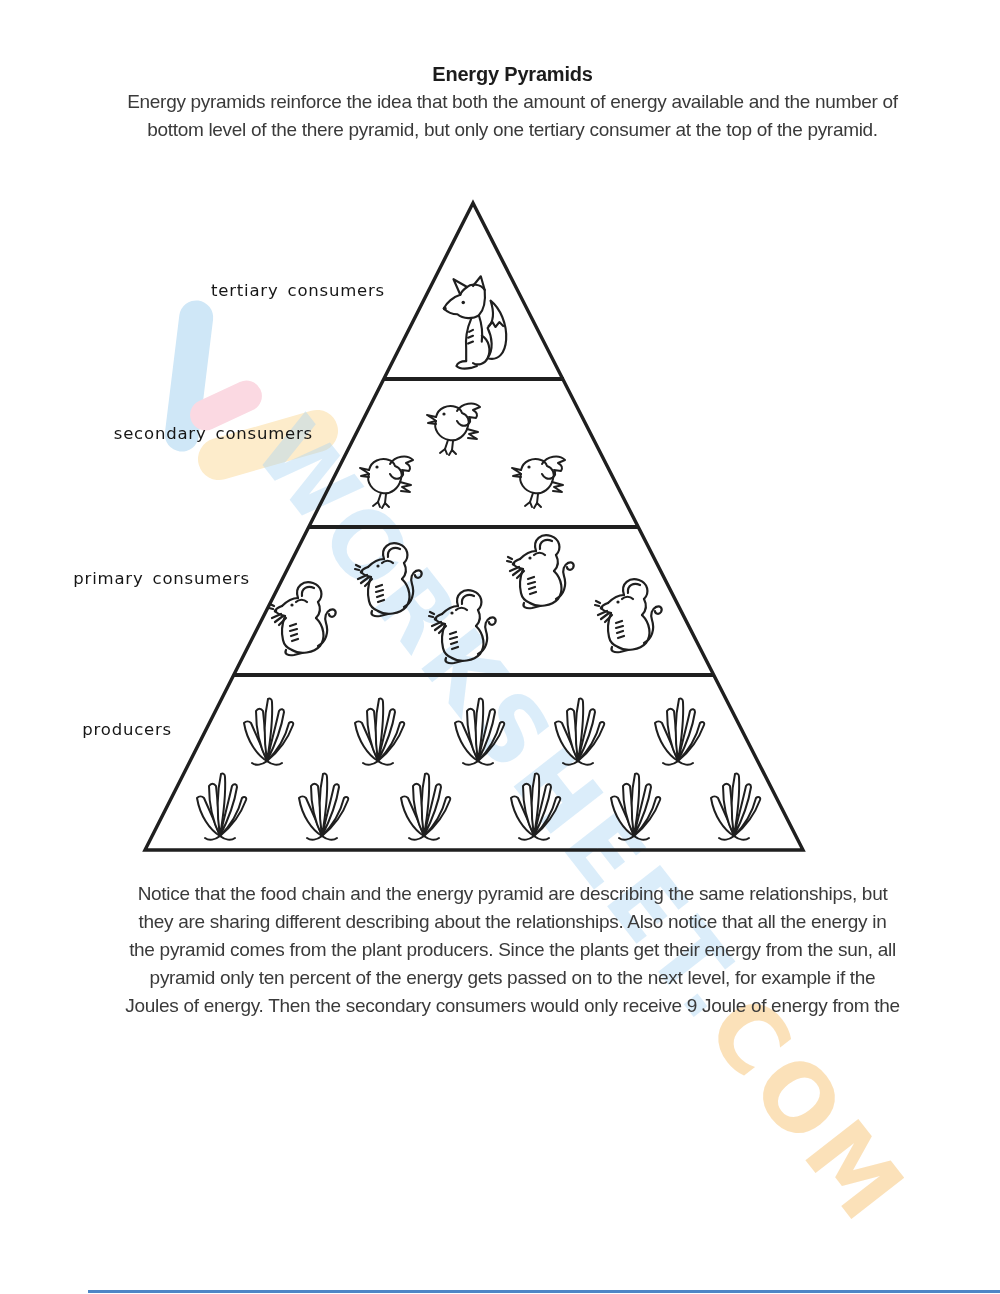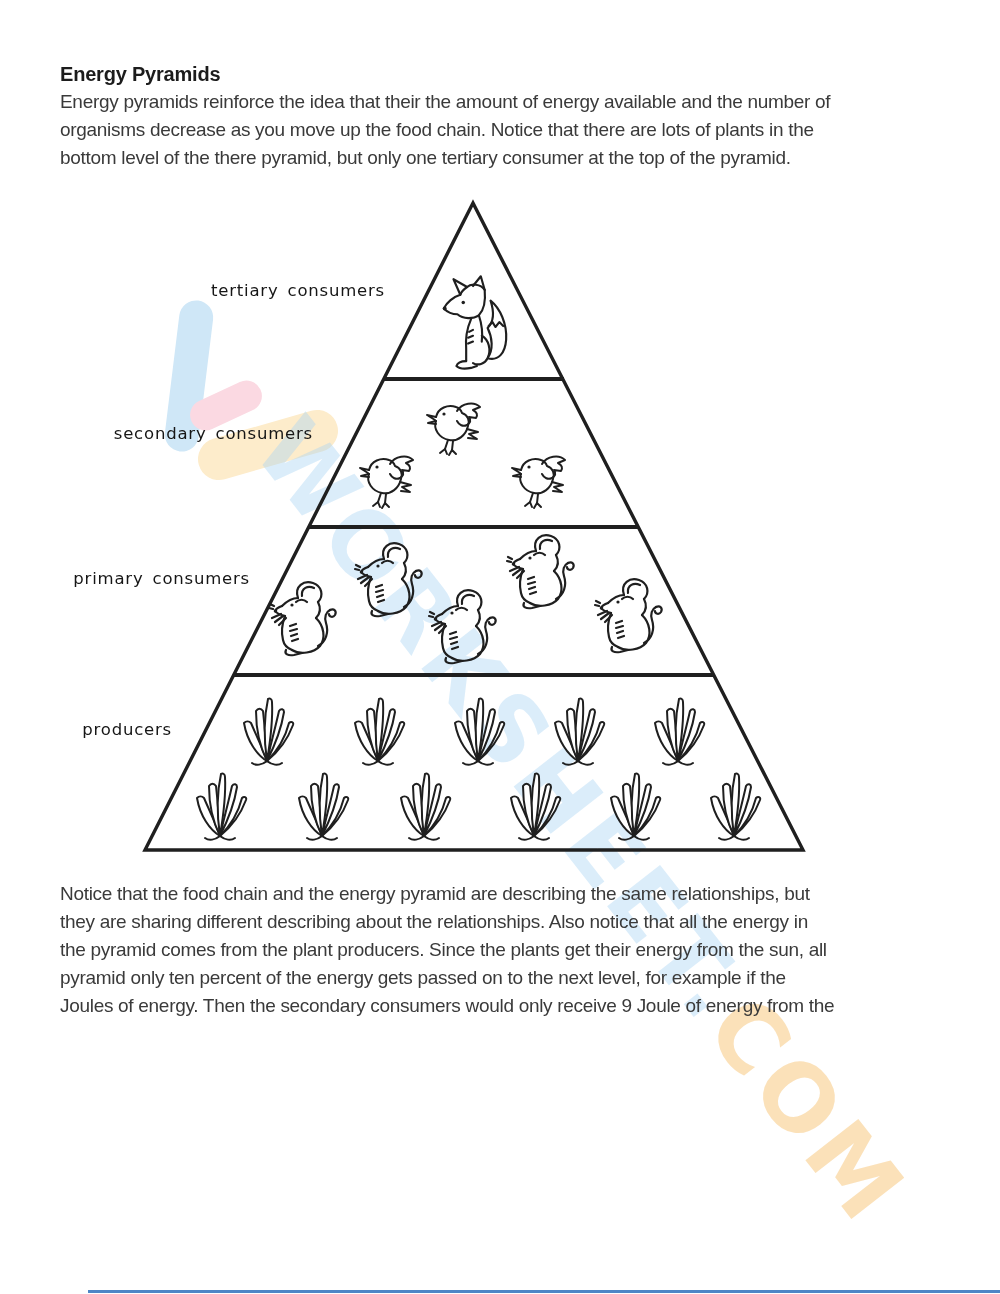--- a/index.html
+++ b/index.html
@@ -4,21 +4,21 @@
 <style>
   html,body{margin:0;padding:0;background:#ffffff;}
   .page{
     position:relative;
     width:1000px;height:1294px;
     background:#ffffff;
     overflow:hidden;
     font-family:"Liberation Sans",sans-serif;
   }
   
-  .text-block{position:absolute;left:60px;width:905px;z-index:2;}
+  .text-block{position:absolute;left:60px;width:905px;z-index:2;text-align:center;}
   .top-text{top:60px;}
   .bottom-text{top:880px;}
   .doc-heading{
     font-size:20px;font-weight:bold;color:#1c1c1c;
     line-height:28px;letter-spacing:-0.2px;
   }
   .text-line{
     font-size:19px;color:#3a3a3a;line-height:28px;
     letter-spacing:-0.3px;white-space:nowrap;
   }
@@ -57,22 +57,21 @@
   <div class="wm wm-capsule wm-cap-blue"></div>
   <div class="wm wm-capsule wm-cap-pink"></div>
   <div class="wm wm-capsule wm-cap-yellow"></div>
   <div class="wm wm-text">
     <span class="wm-text-upper">WORKSHEET.</span><span class="wm-text-lower">COM</span>
   </div>
 
   <div class="text-block top-text">
     <div class="doc-heading">Energy Pyramids</div>
     <div>
-        <div class="text-line">Energy pyramids reinforce the idea that their the amount of energy available and the number of</div>
-        <div class="text-line">organisms decrease as you move up the food chain. Notice that there are lots of plants in the</div>
+        <div class="text-line">Energy pyramids reinforce the idea that both the amount of energy available and the number of</div>
         <div class="text-line">bottom level of the there pyramid, but only one tertiary consumer at the top of the pyramid.</div>
       </div>
   </div>
 
   <svg class="figure-svg" width="1000" height="680" viewBox="0 0 1000 680">
     <defs>
       <symbol id="sym-fox" viewBox="0 0 80 104">
         <g fill="none" stroke="var(--ink)" stroke-width="2.2" stroke-linecap="round" stroke-linejoin="round">
           <path d="M27,20 L20,4 L34,12" fill="#fff"></path>
           <path d="M40,11 L48,1 L52,15" fill="#fff"></path>

